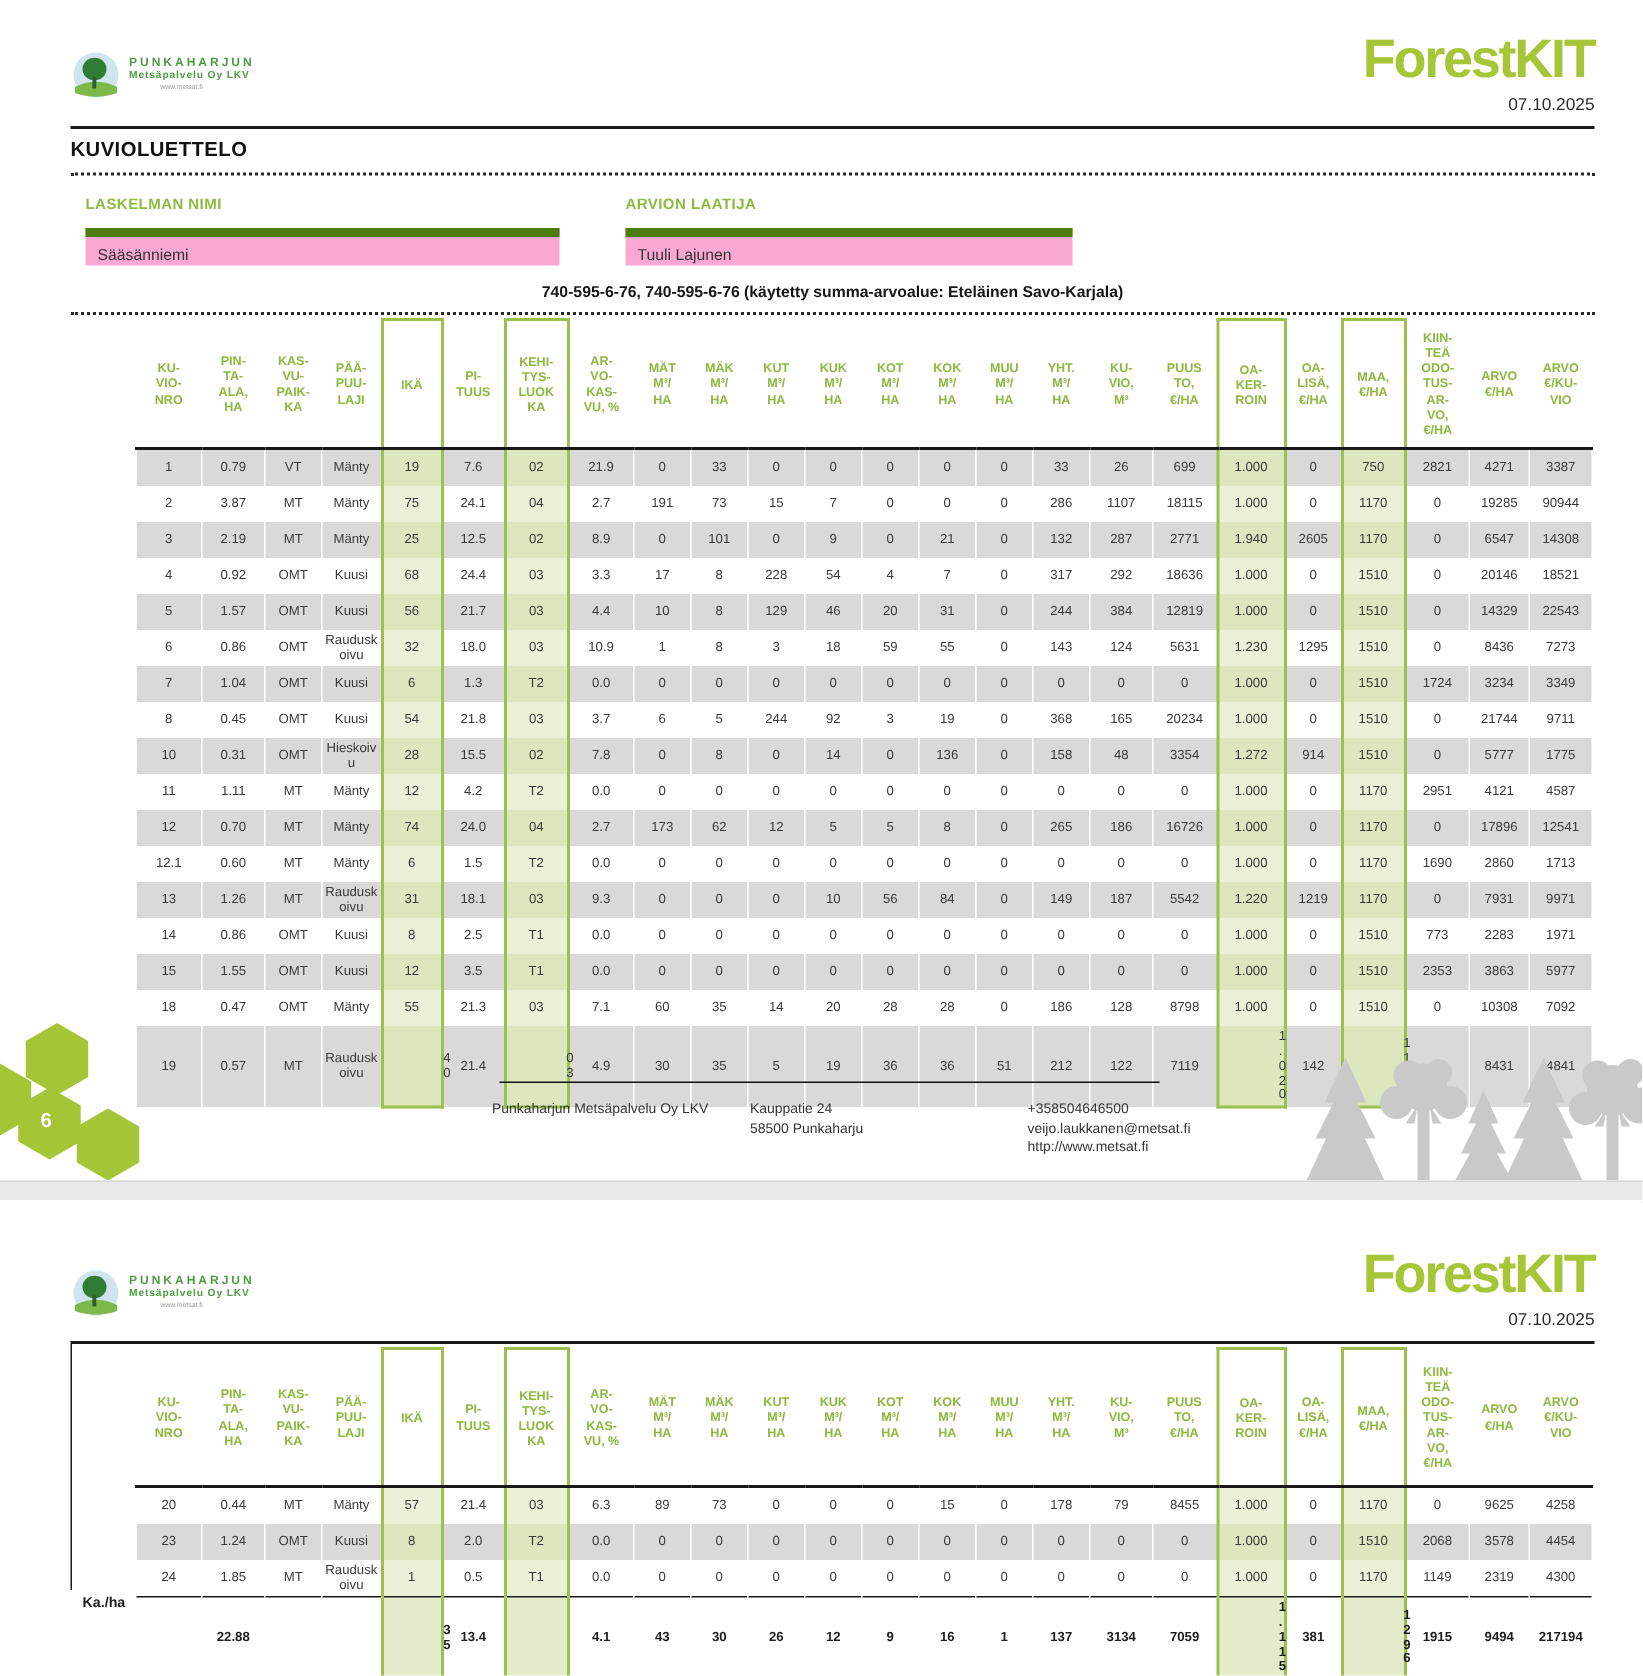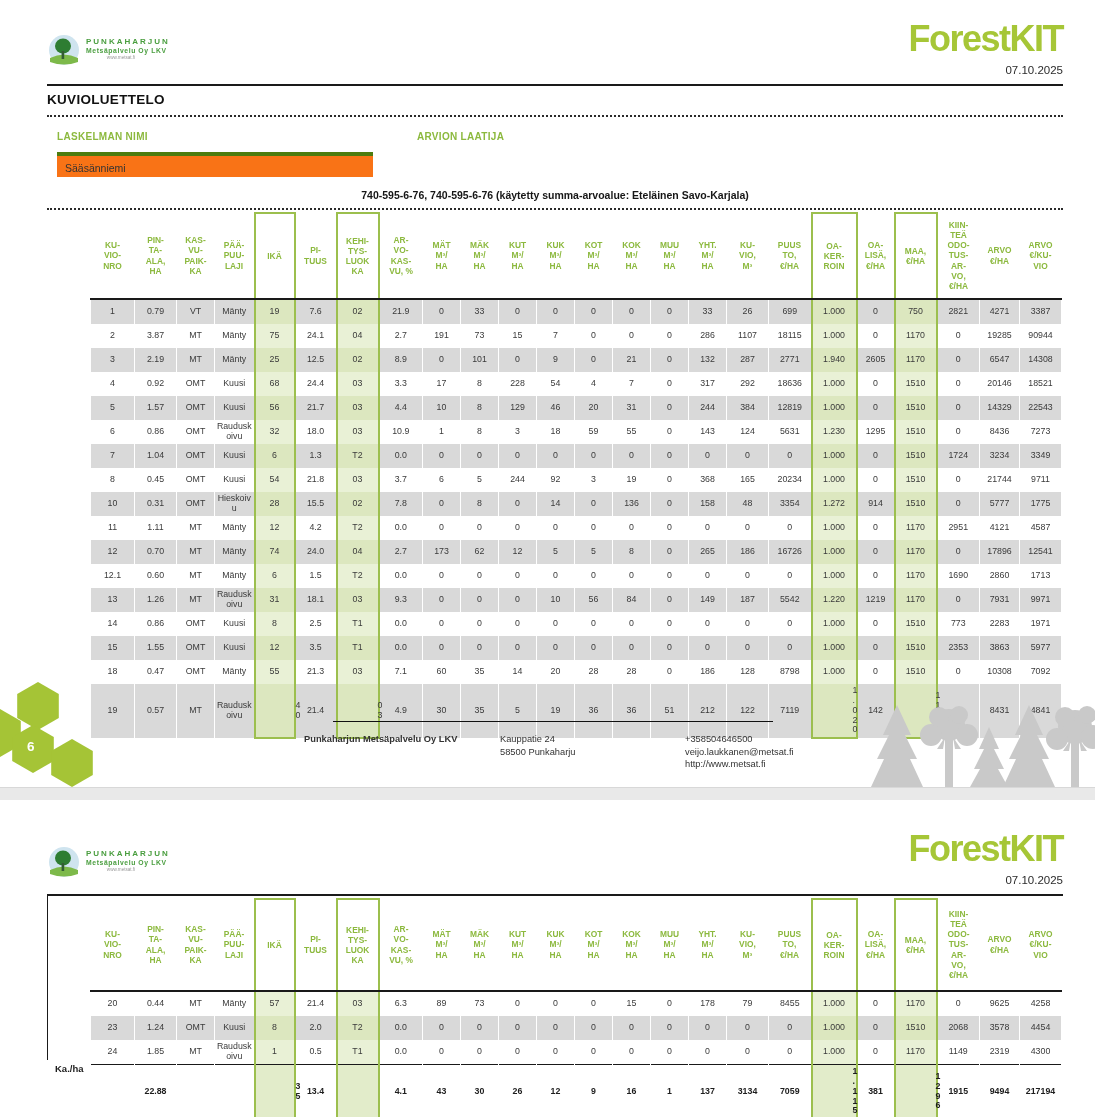--- a/index.html
+++ b/index.html
@@ -22,21 +22,21 @@
   .date1{top:64px;} .date2{top:74px;}
   .rule{position:absolute;left:47px;right:32px;border-top:2.5px solid #1a1a1a;}
   .rule1{top:84px;} .rule2{top:94px;}
 
   .title{position:absolute;left:47px;top:92px;font-size:13.5px;font-weight:700;color:#111;letter-spacing:.3px;}
   .dotted{position:absolute;left:47px;right:32px;border-top:2px dotted #2a2a2a;}
   .dot1{top:115px;} .dot2{top:208px;}
 
   .field-label{position:absolute;top:131px;font-size:10px;font-weight:700;color:#8cb93e;letter-spacing:.3px;}
   .fl1{left:57px;} .fl2{left:417px;}
-  .field-box{position:absolute;top:152px;height:25px;background:#f97316;border-top:4px solid #4d7c0f;font-size:10.5px;color:#333;line-height:25px;padding-left:8px;box-sizing:border-box;}
+  .field-box{position:absolute;top:152px;height:25px;background:#f9a8d4;border-top:6px solid #4d7c0f;font-size:10.5px;color:#333;line-height:25px;padding-left:8px;box-sizing:border-box;}
   .fb1{left:57px;width:316px;} .fb2{left:417px;width:298px;}
   .subtitle{position:absolute;left:47px;right:32px;top:189px;text-align:center;font-size:10.5px;font-weight:700;color:#161616;}
 
   
   .twrap{position:absolute;left:90px;}
   .tw1{top:212px;} .tw2{top:98px;}
   table{border-collapse:collapse;table-layout:fixed;width:971px;}
   th{font-weight:700;color:#8cb93e;white-space:pre-line;vertical-align:middle;text-align:center;font-size:8.4px;line-height:1.22;border-bottom:2px solid #191919;height:80px;padding:2px 1px;background:#fff;}
   th.h2{height:86px;}
   td{text-align:center;vertical-align:middle;font-size:8.8px;color:#3a3a3a;padding:2px 1px;height:20px;line-height:1.12;border-left:1px solid #fff;border-right:1px solid #fff;overflow-wrap:anywhere;background:#fff;}
@@ -46,21 +46,21 @@
   th.g{border-left:2px solid #9cbf4e;border-right:2px solid #9cbf4e;border-top:2px solid #9cbf4e;}
   tr.gend td.g{border-bottom:2px solid #9cbf4e;padding-left:40px;}
   tr.sum td{font-weight:700;border-top:1.5px solid #191919;border-bottom:1.5px solid #191919;height:21px;background:#fff;color:#1d1d1d;}
   tr.sum td.g{background:#e2ecca;}
   .vline{position:absolute;left:47px;top:96px;height:164px;border-left:1.5px solid #1a1a1a;}
   .kaha{position:absolute;left:55px;top:263px;font-size:9.5px;font-weight:700;color:#1d1d1d;}
 
   
   .fline{position:absolute;left:333px;width:440px;top:721px;border-top:1.5px solid #111;}
   .fcol{position:absolute;top:733px;font-size:9.3px;color:#333;line-height:12.5px;}
-  .fc1{left:304px;width:190px;font-weight:700;}
+  .fc1{left:328px;width:190px;font-weight:400;}
   .fc2{left:500px;} .fc3{left:685px;}
 
   .hexwrap{position:absolute;left:0;top:681px;width:102px;height:106px;}
   .pagenum{position:absolute;left:27px;top:739px;color:#fff;font-weight:700;font-size:13.5px;}
   .treewrap{position:absolute;right:0;top:697px;width:228px;height:90px;overflow:hidden;}
 </style>
 </head>
 <body>
 
 <section class="page page1">
@@ -80,20 +80,21 @@
   <div class="brand brand1">ForestKIT</div>
   <div class="date date1">07.10.2025</div>
   <div class="rule rule1"></div>
 
   <div class="title">KUVIOLUETTELO</div>
   <div class="dotted dot1"></div>
 
   <div class="field-label fl1">LASKELMAN NIMI</div>
   <div class="field-box fb1">Sääsänniemi</div>
   <div class="field-label fl2">ARVION LAATIJA</div>
+  <div class="field-box fb2">Tuuli Lajunen</div>
 
   <div class="subtitle">740-595-6-76, 740-595-6-76 (käytetty summa-arvoalue: Eteläinen Savo-Karjala)</div>
   <div class="dotted dot2"></div>
 
   <div class="twrap tw1">
     <table id="t1">
         <colgroup>
           <col style="width: 44px;">
           <col style="width: 42px;">
           <col style="width: 38px;">

